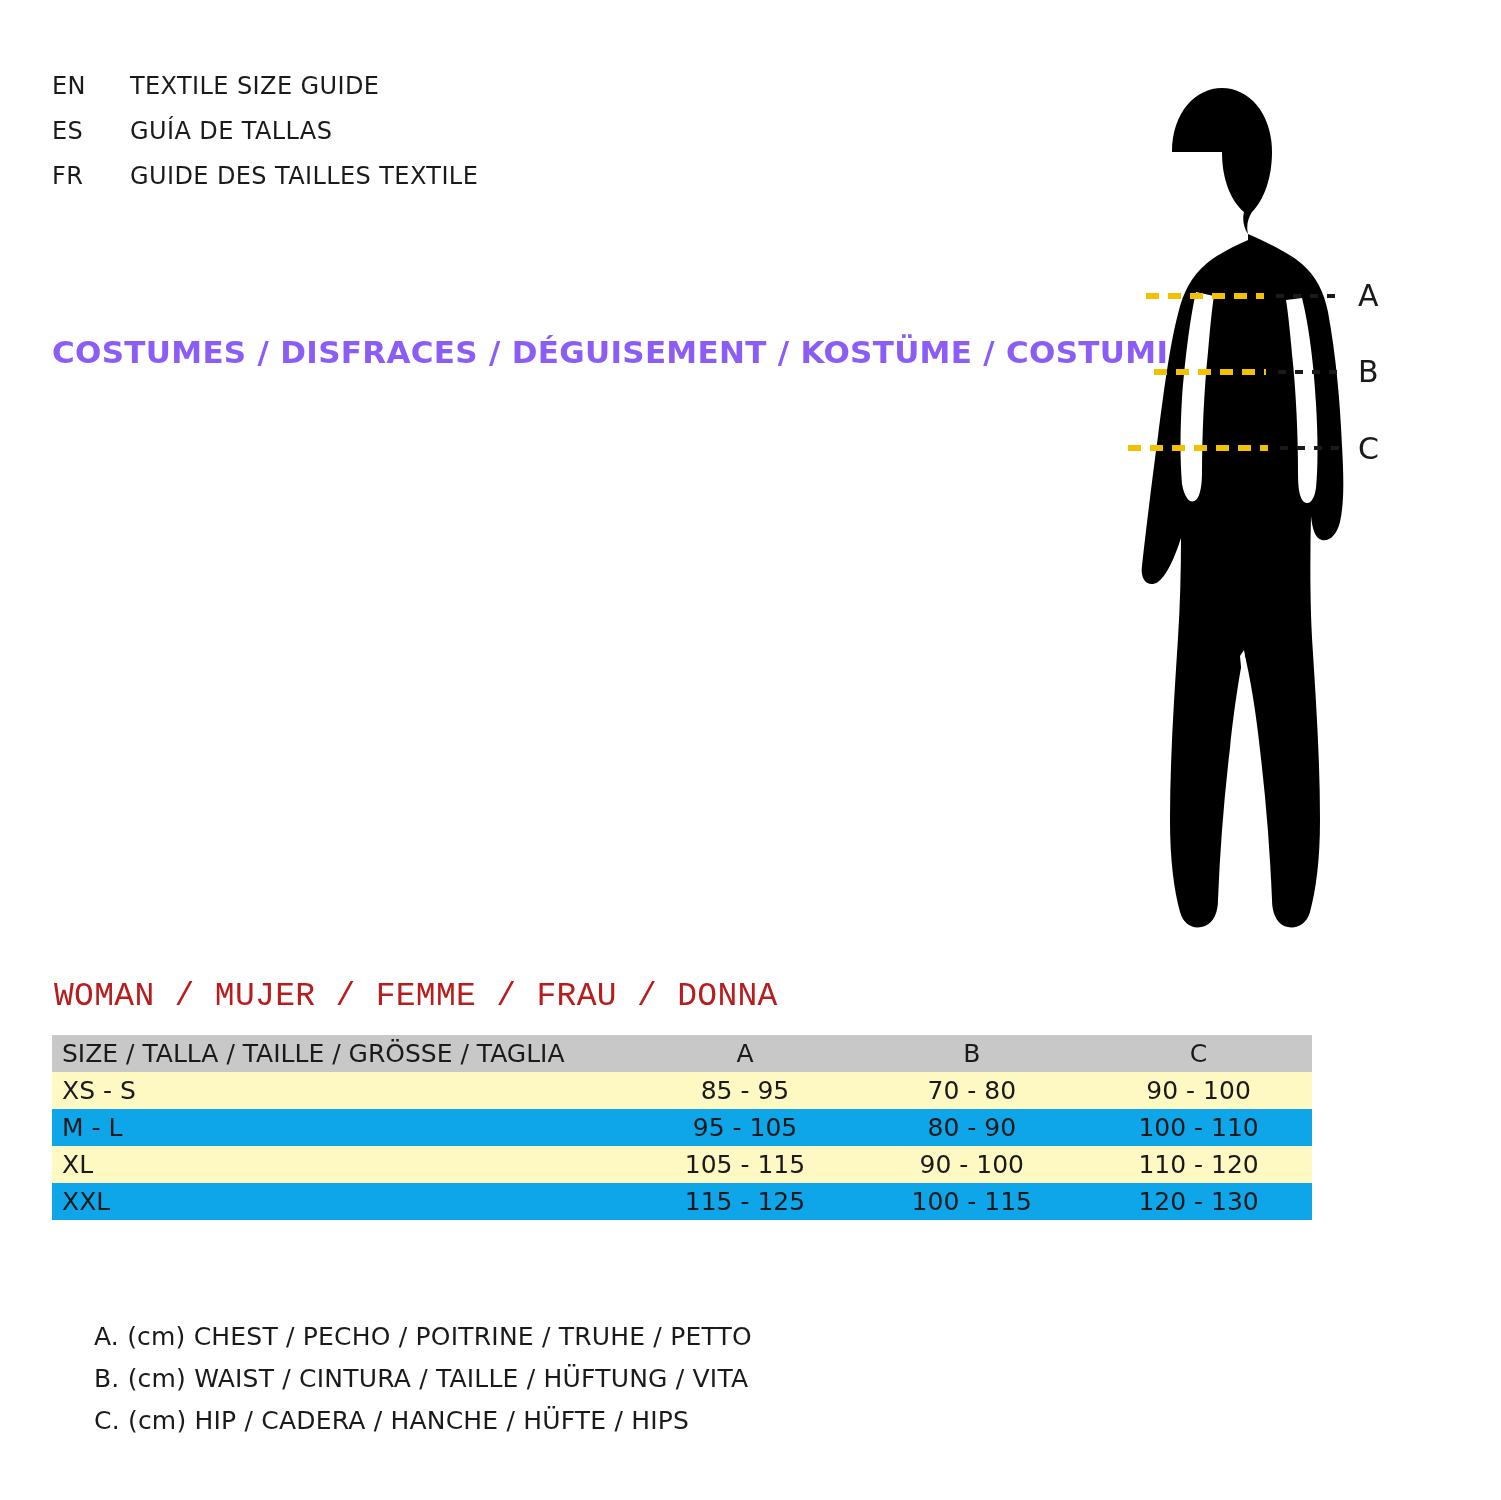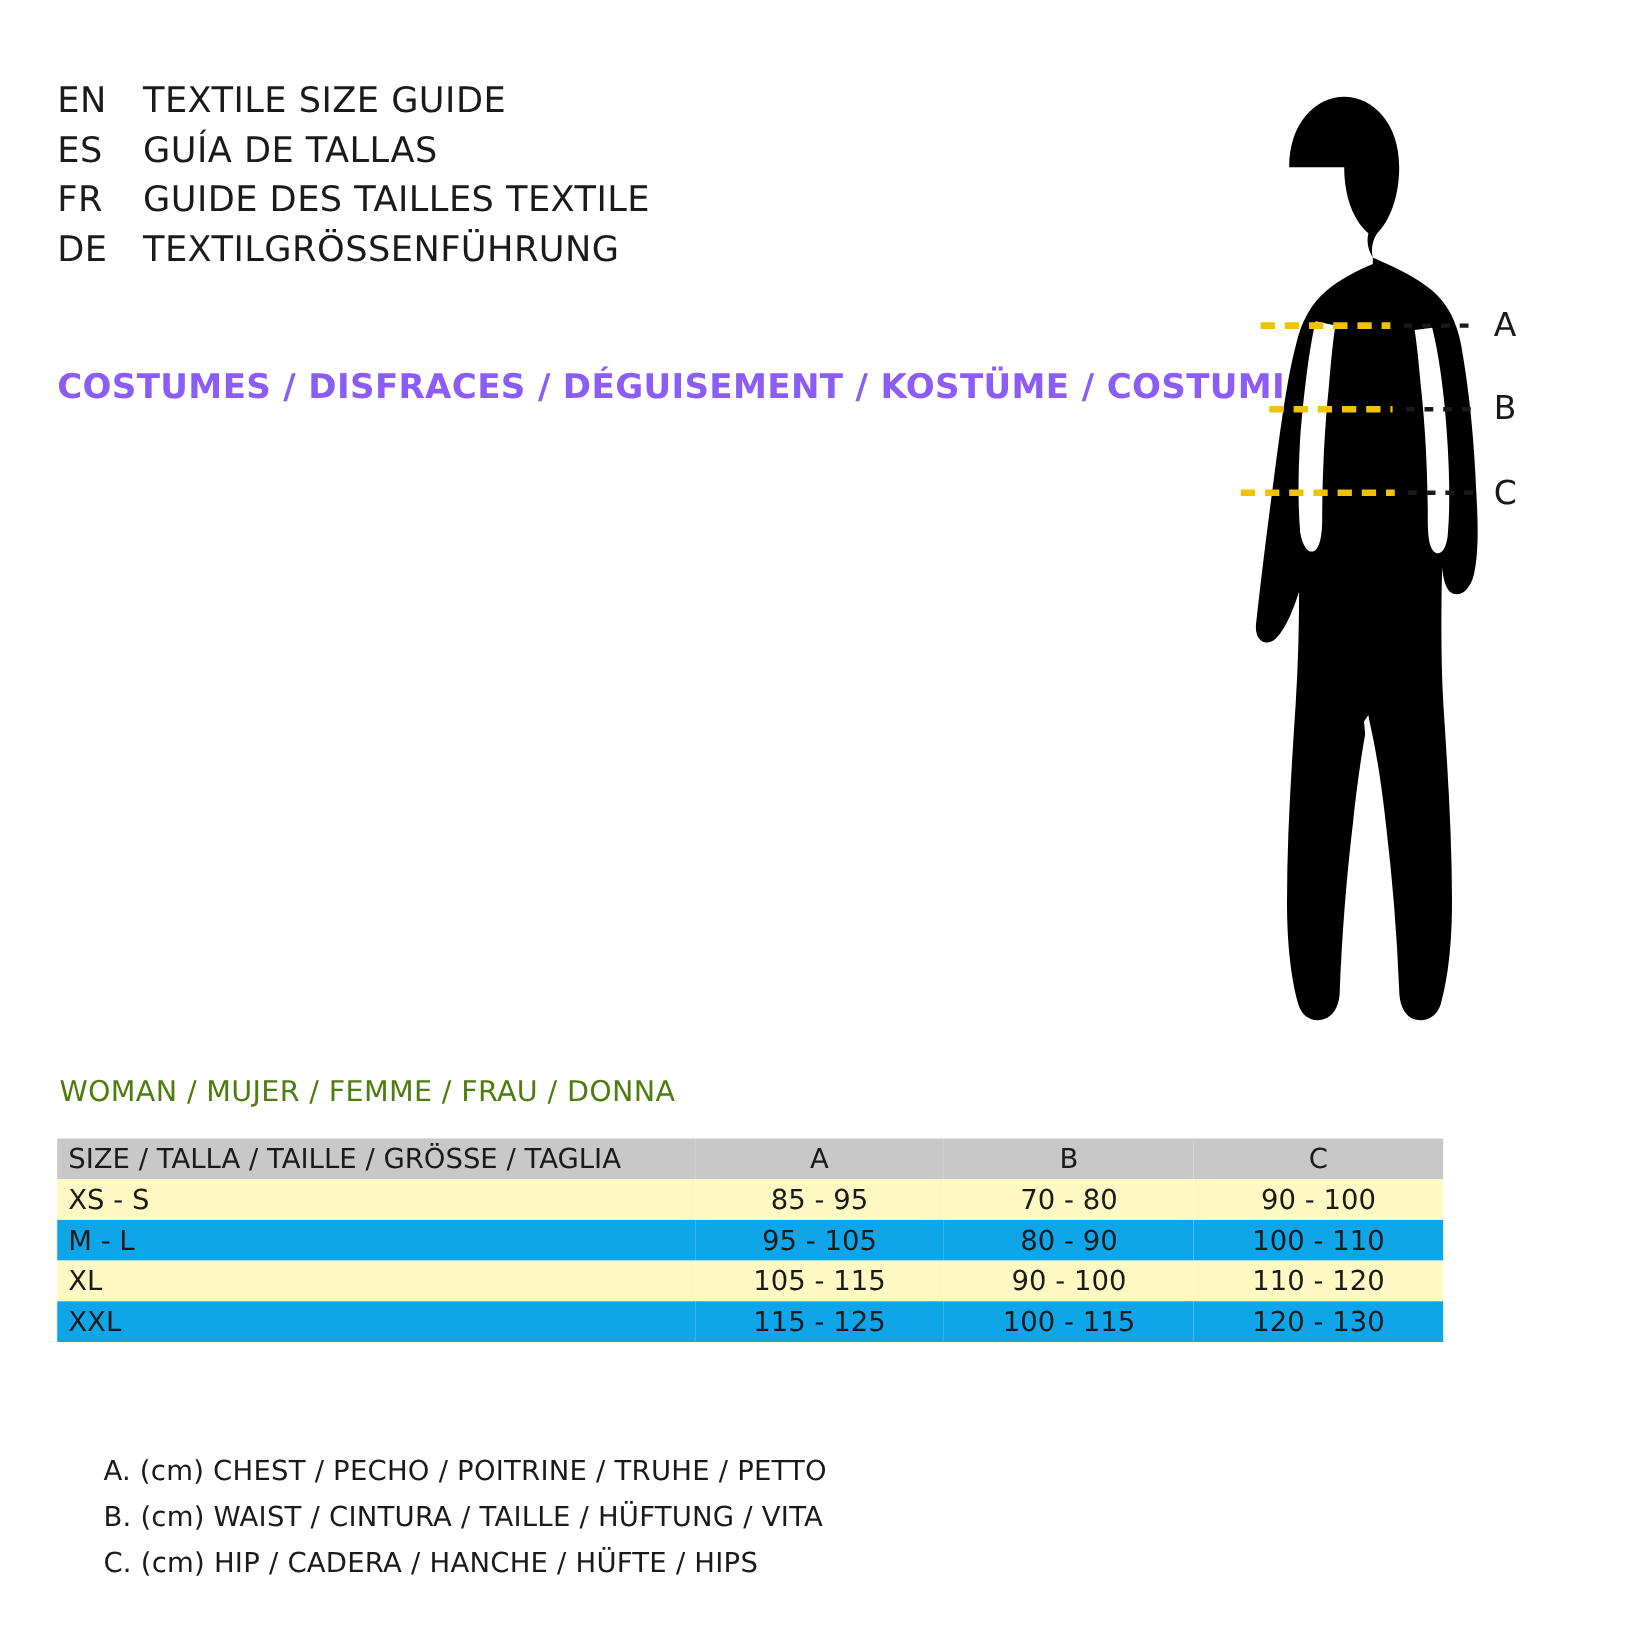--- a/index.html
+++ b/index.html
@@ -20,21 +20,21 @@
   .lang-block {
     position: absolute;
     left: 52px;
     top: 72px;
     width: 960px;
   }
   .lang-row {
     display: flex;
     align-items: baseline;
     height: 45px;
-    font-size: 32px;
+    font-size: 24px;
     letter-spacing: 0.4px;
     color: #1a1a1a;
     justify-content: flex-end;
   }
   .lang-code {
     width: 78px;
     flex: 0 0 78px;
   }
   .lang-text {
     flex: 1 1 auto;
@@ -78,23 +78,24 @@
   }
   .m-label.a { left: 318px; top: 218px; }
   .m-label.b { left: 318px; top: 294px; }
   .m-label.c { left: 318px; top: 371px; }
 
   
   .table-title {
     position: absolute;
     left: 54px;
     top: 978px;
-    font-size: 26px;
+    font-size: 33px;
     letter-spacing: 0.3px;
-    color: #4d7c0f;
+    color: #b91c1c;
+    font-family: Liberation Mono, monospace;
   }
 
   table.size-table {
     position: absolute;
     left: 52px;
     top: 1035px;
     width: 1260px;
     border-collapse: collapse;
     font-size: 25px;
     color: #1a1a1a;
@@ -149,24 +150,20 @@
     <span class="lang-code">EN</span>
     <span class="lang-text">TEXTILE SIZE GUIDE</span>
   </div>
   <div class="lang-row">
     <span class="lang-code">ES</span>
     <span class="lang-text">GUÍA DE TALLAS</span>
   </div>
   <div class="lang-row">
     <span class="lang-code">FR</span>
     <span class="lang-text">GUIDE DES TAILLES TEXTILE</span>
-  </div>
-  <div class="lang-row">
-    <span class="lang-code">DE</span>
-    <span class="lang-text">TEXTILGRÖSSENFÜHRUNG</span>
   </div>
 </div>
 
 <div class="costumes-line">COSTUMES / DISFRACES / DÉGUISEMENT / KOSTÜME / COSTUMI</div>
 
 <div class="figure-area">
   <svg width="420" height="880" viewBox="0 0 420 880" xmlns="http://www.w3.org/2000/svg">
 
     <g>
       <path fill="#000000" d="

